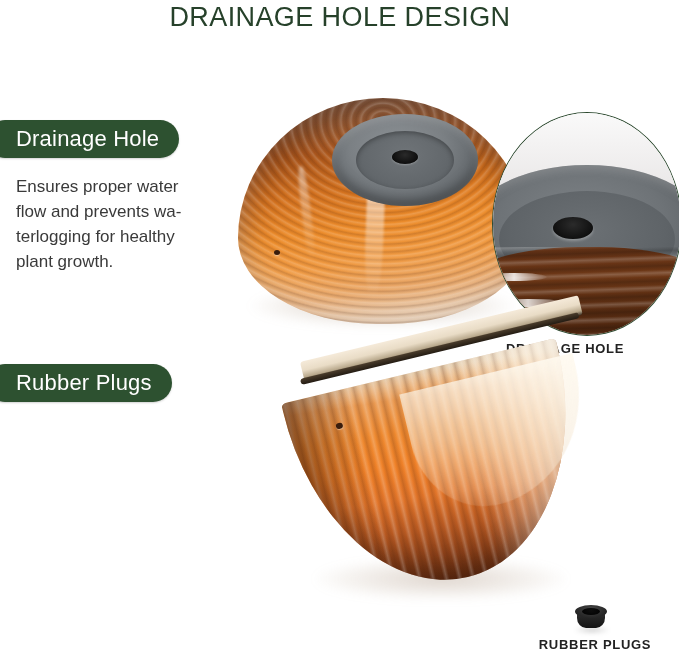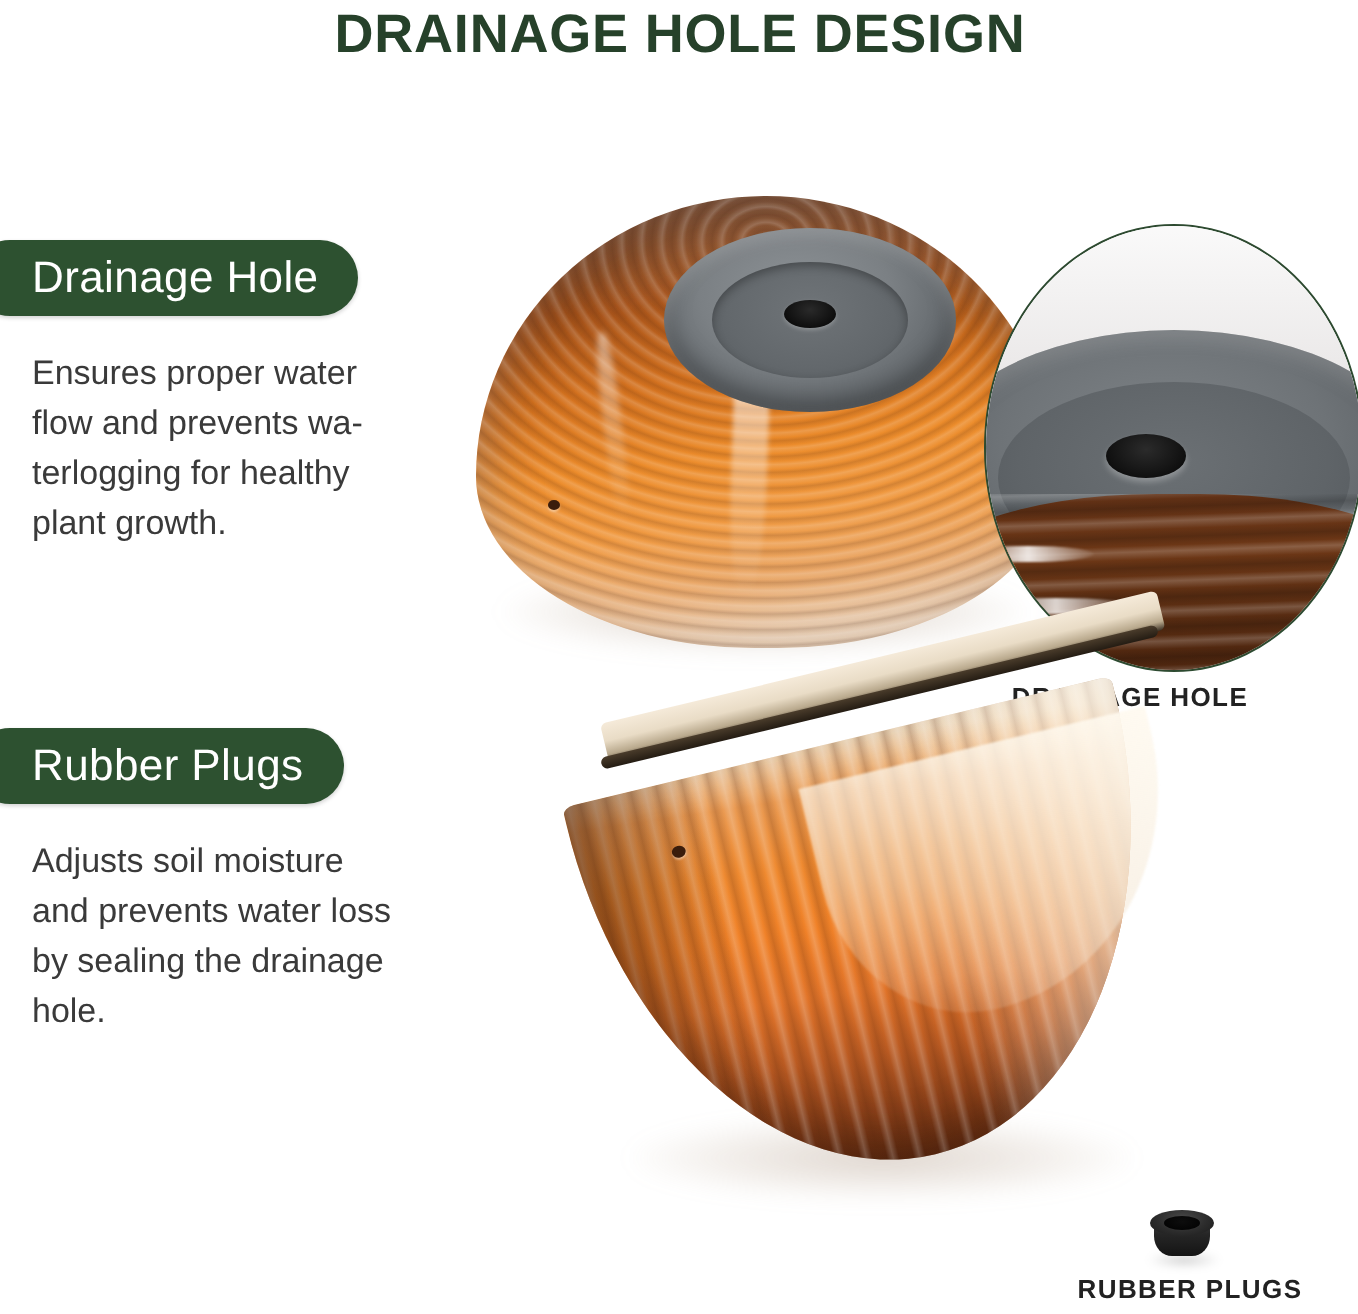--- a/index.html
+++ b/index.html
@@ -12,21 +12,21 @@
   }
   .stage{position:absolute;inset:0;}
 
   
   .title{
     position:absolute;
     left:110px; top:2px;
     width:460px;
     text-align:center;
     font-size:27px;
-    font-weight:bold;
+    font-weight:normal;
     letter-spacing:0.4px;
     color:#26412a;
     font-family:"Liberation Sans", sans-serif;
   }
 
   
   .badge{
     position:absolute;
     left:-14px;
     height:38px;
@@ -291,21 +291,20 @@
   <div class="title">DRAINAGE HOLE DESIGN</div>
 
   <div class="badge" id="badge-drainage">
     <span>Drainage Hole</span>
   </div>
   <div class="body-text" id="text-drainage">Ensures proper water flow and prevents wa-terlogging for healthy plant growth.</div>
 
   <div class="badge" id="badge-plugs">
     <span>Rubber Plugs</span>
   </div>
-  <div class="body-text" id="text-plugs">Adjusts soil moisture and prevents water loss by sealing the drainage hole.</div>
 
   <div class="planter-top">
     <div class="pt-shadow"></div>
     <div class="pt-body">
       <div class="pt-ribs"></div>
       <div class="pt-gloss"></div>
       <div class="pt-gloss2"></div>
       <div class="pt-base">
         <div class="pt-base-inner"></div>
         <div class="pt-hole"></div>

